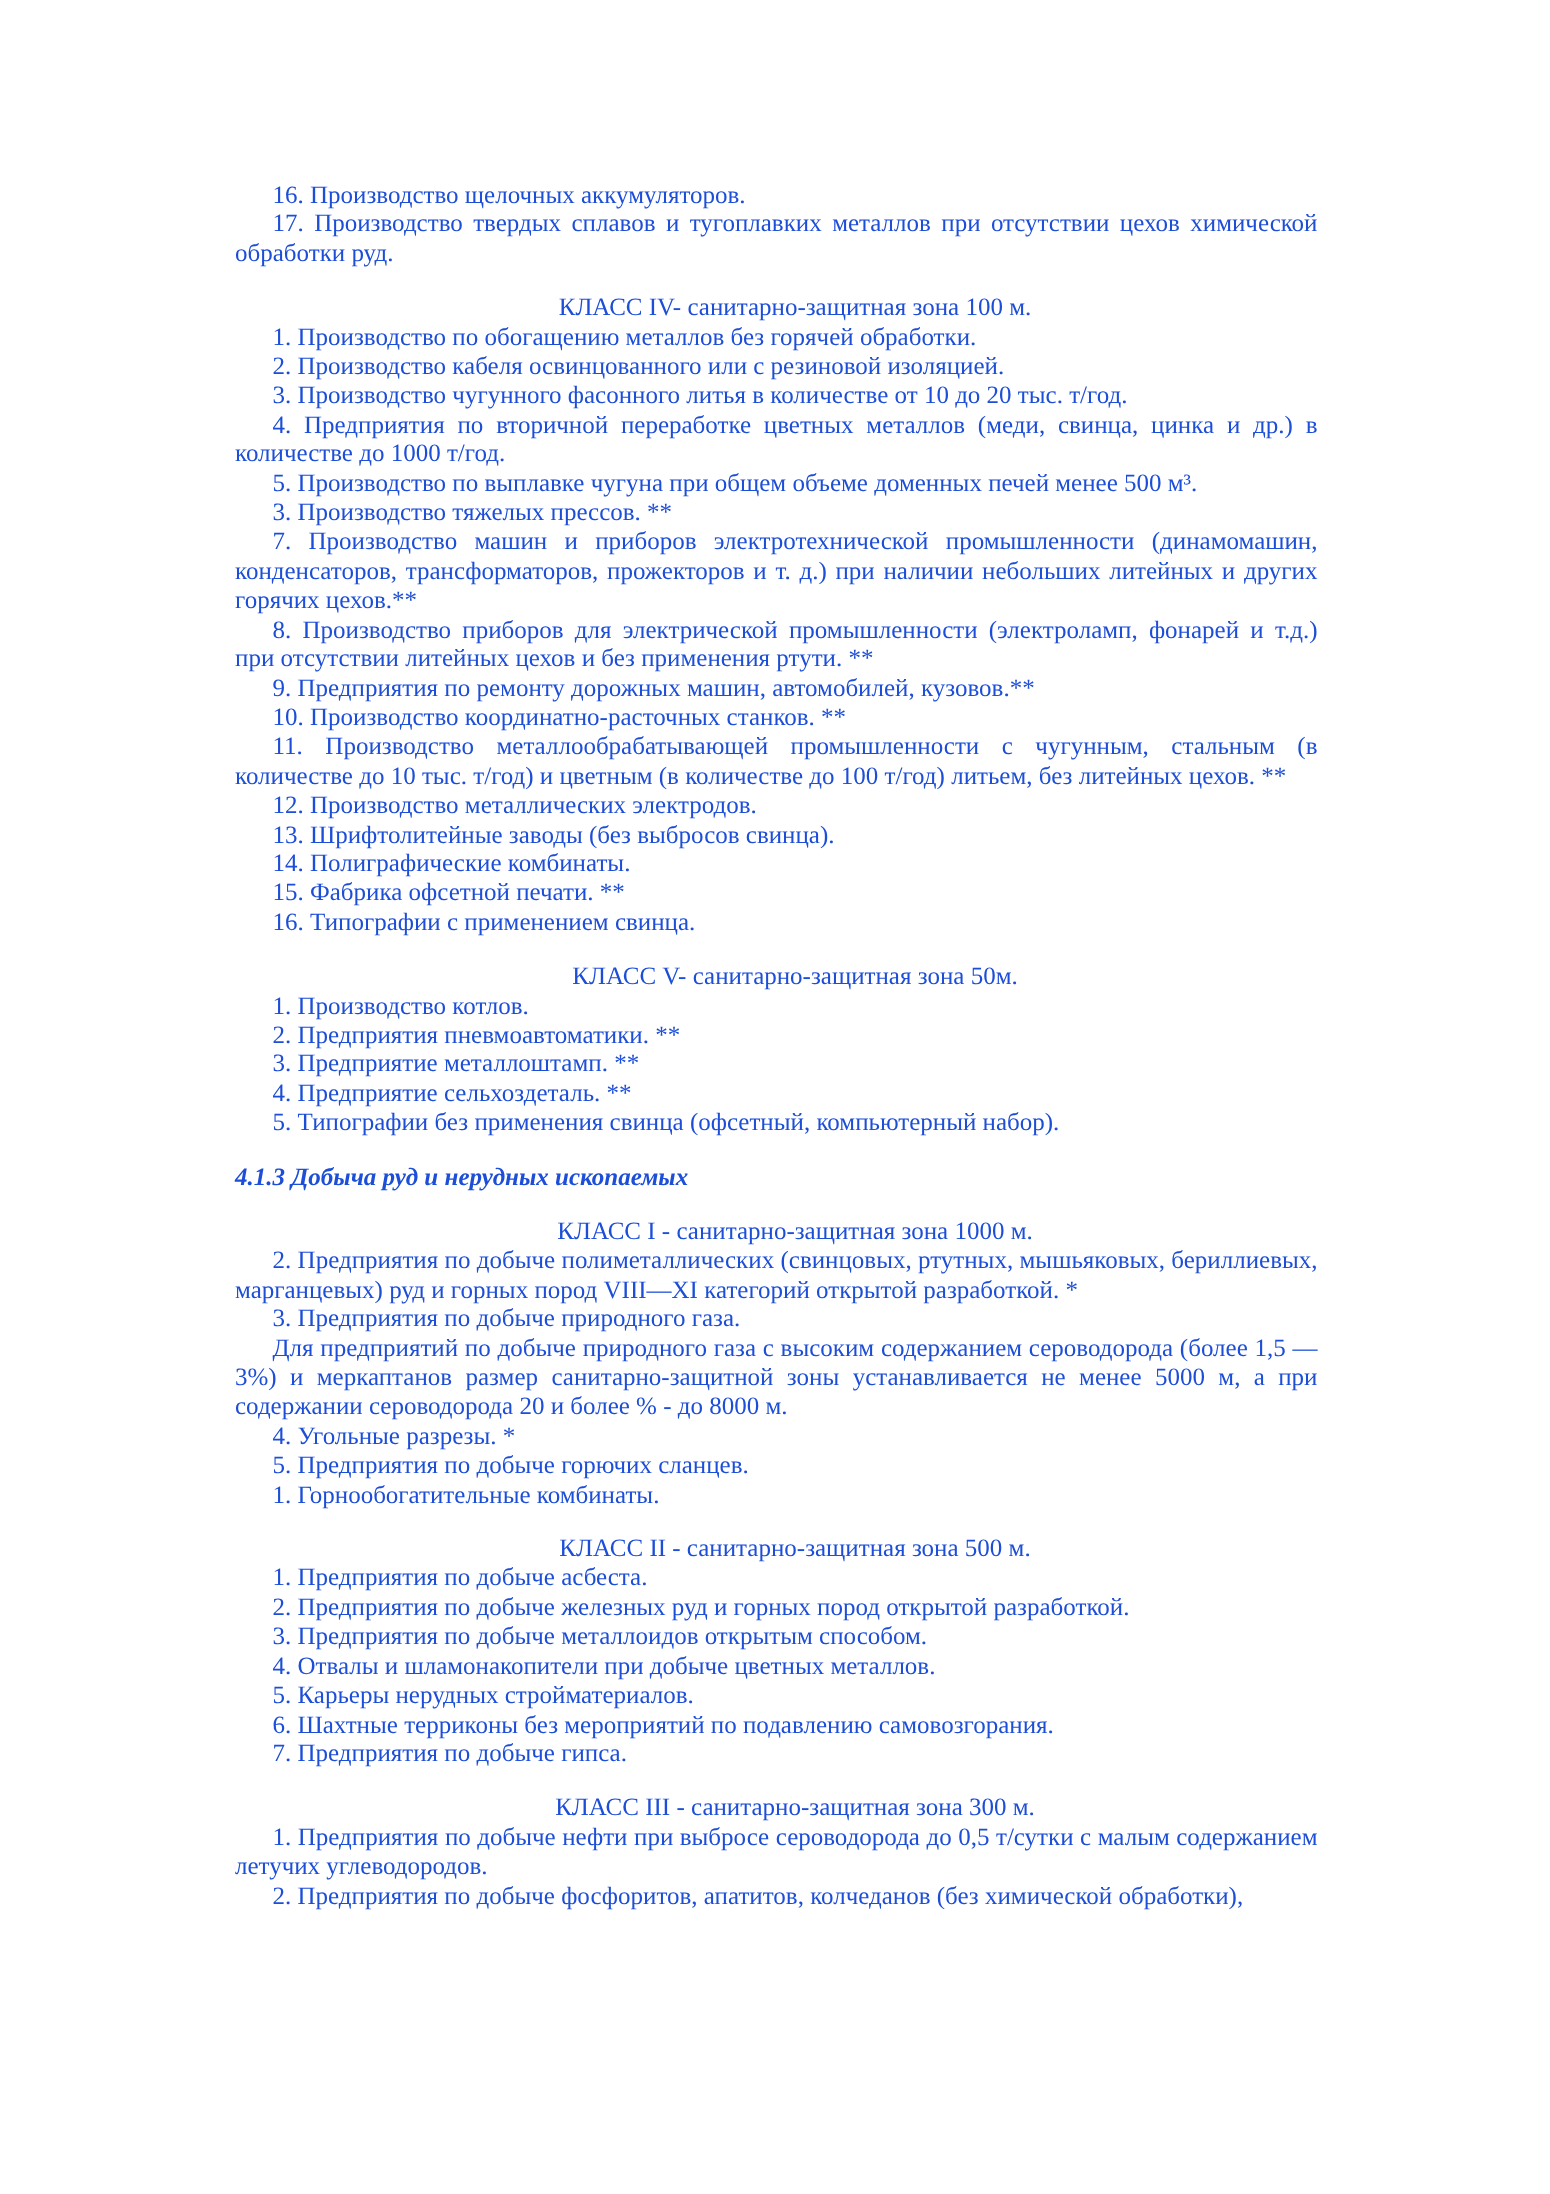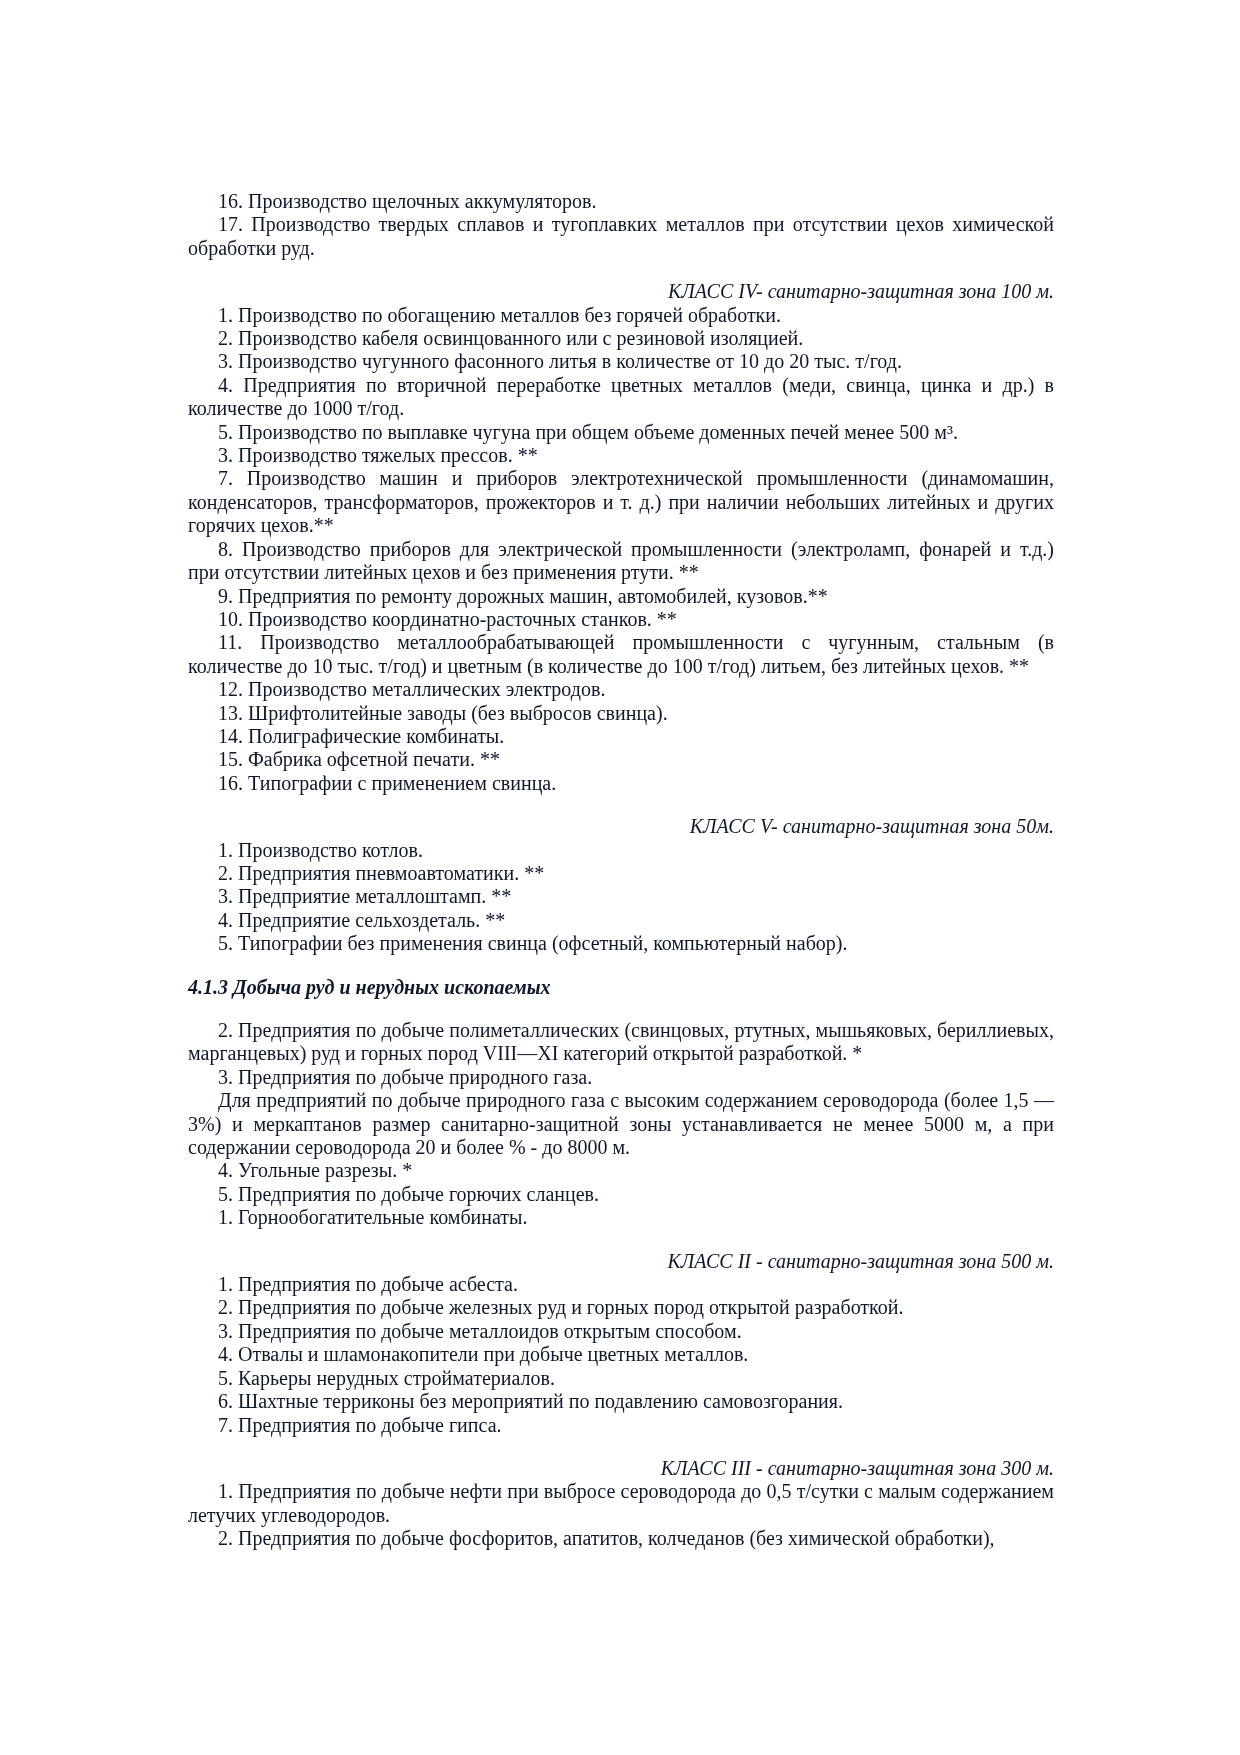--- a/index.html
+++ b/index.html
@@ -16,35 +16,33 @@
     overflow: hidden;
   }
   .content {
     position: absolute;
     top: 145px;
     left: 188px;
     width: 866px;
     font-family: "Liberation Serif", "DejaVu Serif", serif;
     font-size: 20px;
     line-height: 23.4px;
-    color: #0f172a;
-    margin-top: 45px;
+    color: #1d4ed8;
   }
   .content p {
     margin: 0;
     padding: 0;
   }
   p.body {
     text-align: justify;
     text-indent: 30px;
   }
   p.class-heading {
-    text-align: right;
+    text-align: center;
     text-indent: 30px;
-    font-style: italic;
   }
   p.section-title {
     text-align: left;
     text-indent: 0;
     font-style: italic;
     font-weight: bold;
   }
   p.spacer {
     height: 20px;
   }
@@ -77,20 +75,21 @@
       <p class="spacer"></p>
       <p class="class-heading">КЛАСС V- санитарно-защитная зона 50м.</p>
       <p class="body">1. Производство котлов.</p>
       <p class="body">2. Предприятия пневмоавтоматики. **</p>
       <p class="body">3. Предприятие металлоштамп. **</p>
       <p class="body">4. Предприятие сельхоздеталь. **</p>
       <p class="body">5. Типографии без применения свинца (офсетный, компьютерный набор).</p>
       <p class="spacer"></p>
       <p class="section-title">4.1.3 Добыча руд и нерудных ископаемых</p>
       <p class="spacer"></p>
+      <p class="class-heading">КЛАСС I - санитарно-защитная зона 1000 м.</p>
       <p class="body">2. Предприятия по добыче полиметаллических (свинцовых, ртутных, мышьяковых, бериллиевых, марганцевых) руд и горных пород VIII—XI категорий открытой разработкой. *</p>
       <p class="body">3. Предприятия по добыче природного газа.</p>
       <p class="body">Для предприятий по добыче природного газа с высоким содержанием сероводорода (более 1,5 —3%) и меркаптанов размер санитарно-защитной зоны устанавливается не менее 5000 м, а при содержании сероводорода 20 и более % - до 8000 м.</p>
       <p class="body">4. Угольные разрезы. *</p>
       <p class="body">5. Предприятия по добыче горючих сланцев.</p>
       <p class="body">1. Горнообогатительные комбинаты.</p>
       <p class="spacer"></p>
       <p class="class-heading">КЛАСС II - санитарно-защитная зона 500 м.</p>
       <p class="body">1. Предприятия по добыче асбеста.</p>
       <p class="body">2. Предприятия по добыче железных руд и горных пород открытой разработкой.</p>

